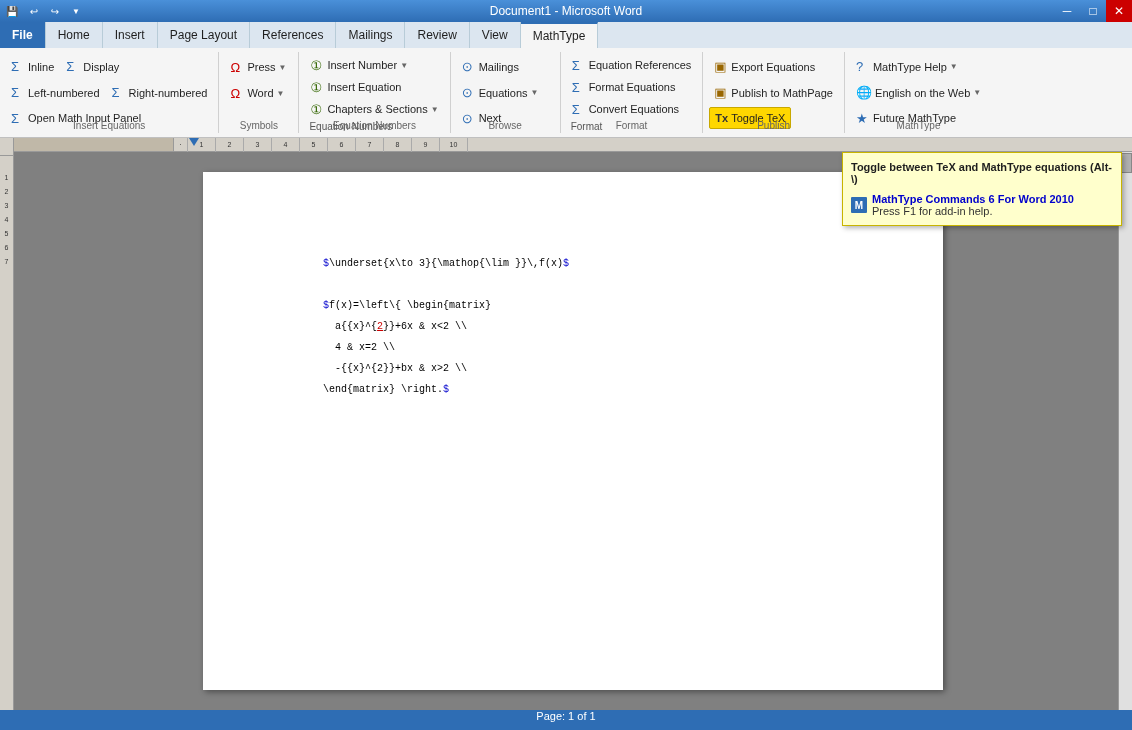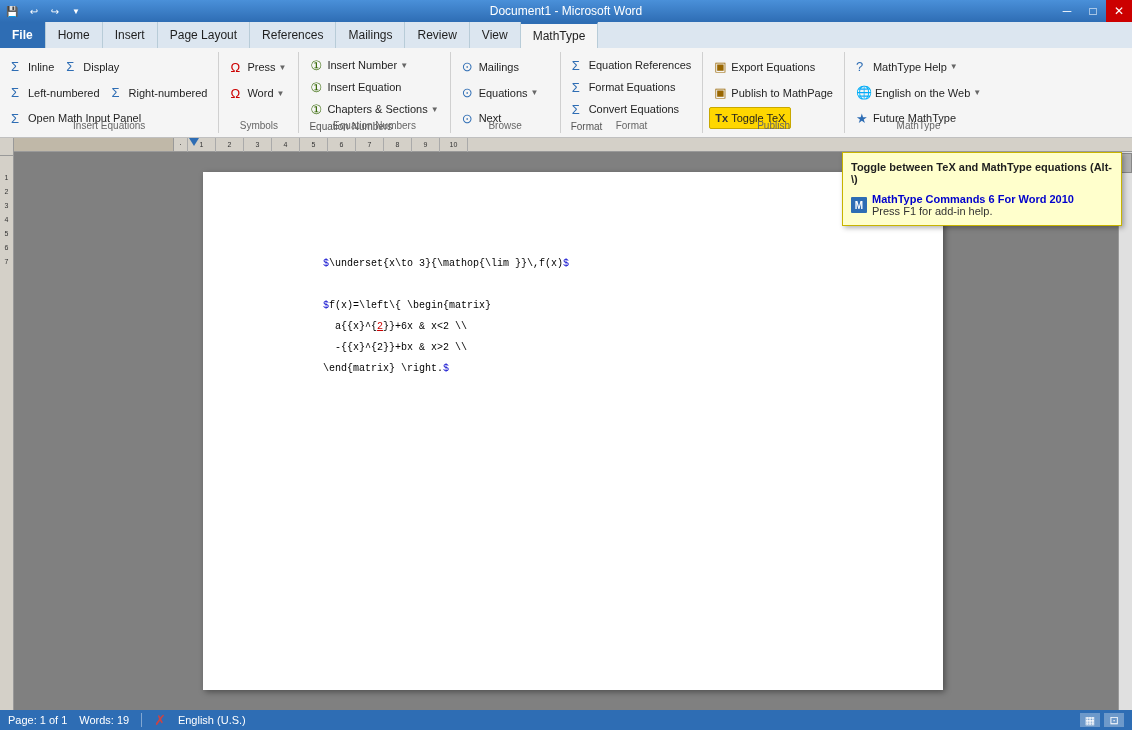--- a/index.html
+++ b/index.html
@@ -210,20 +210,21 @@
     
     .status-bar {
       height: 20px;
       background: #2e6db4;
       display: flex;
       align-items: center;
       padding: 0 8px;
       gap: 12px;
       font-size: 11px;
       color: white;
+      flex-direction: column;
     }
     .status-item {
       display: flex; align-items: center; gap: 3px;
     }
     .status-right {
       margin-left: auto;
       display: flex;
       align-items: center;
       gap: 4px;
     }
@@ -476,20 +477,23 @@
           <div class="latex-line">&nbsp;</div>
 
           <div class="latex-line">
             <span style="color:#0000cc;">$</span><span>f(x)=\left\{ \begin{matrix}</span>
           </div>
 
           <div class="latex-line">
             &nbsp;&nbsp;<span>a{{x}^{</span><span style="color:#cc0000; text-decoration:underline;">2</span><span>}}+6x &amp; x&lt;2  \\</span>
           </div>
 
+          <div class="latex-line">
+            &nbsp;&nbsp;<span>4 &amp; x=2  \\</span>
+          </div>
 
           <div class="latex-line">
             &nbsp;&nbsp;<span>-{{x}^{2}}+bx &amp; x&gt;2  \\</span>
           </div>
 
           <div class="latex-line">
             <span>\end{matrix} \right.</span><span style="color:#0000cc;">$</span>
           </div>
         </div>
       </div>

